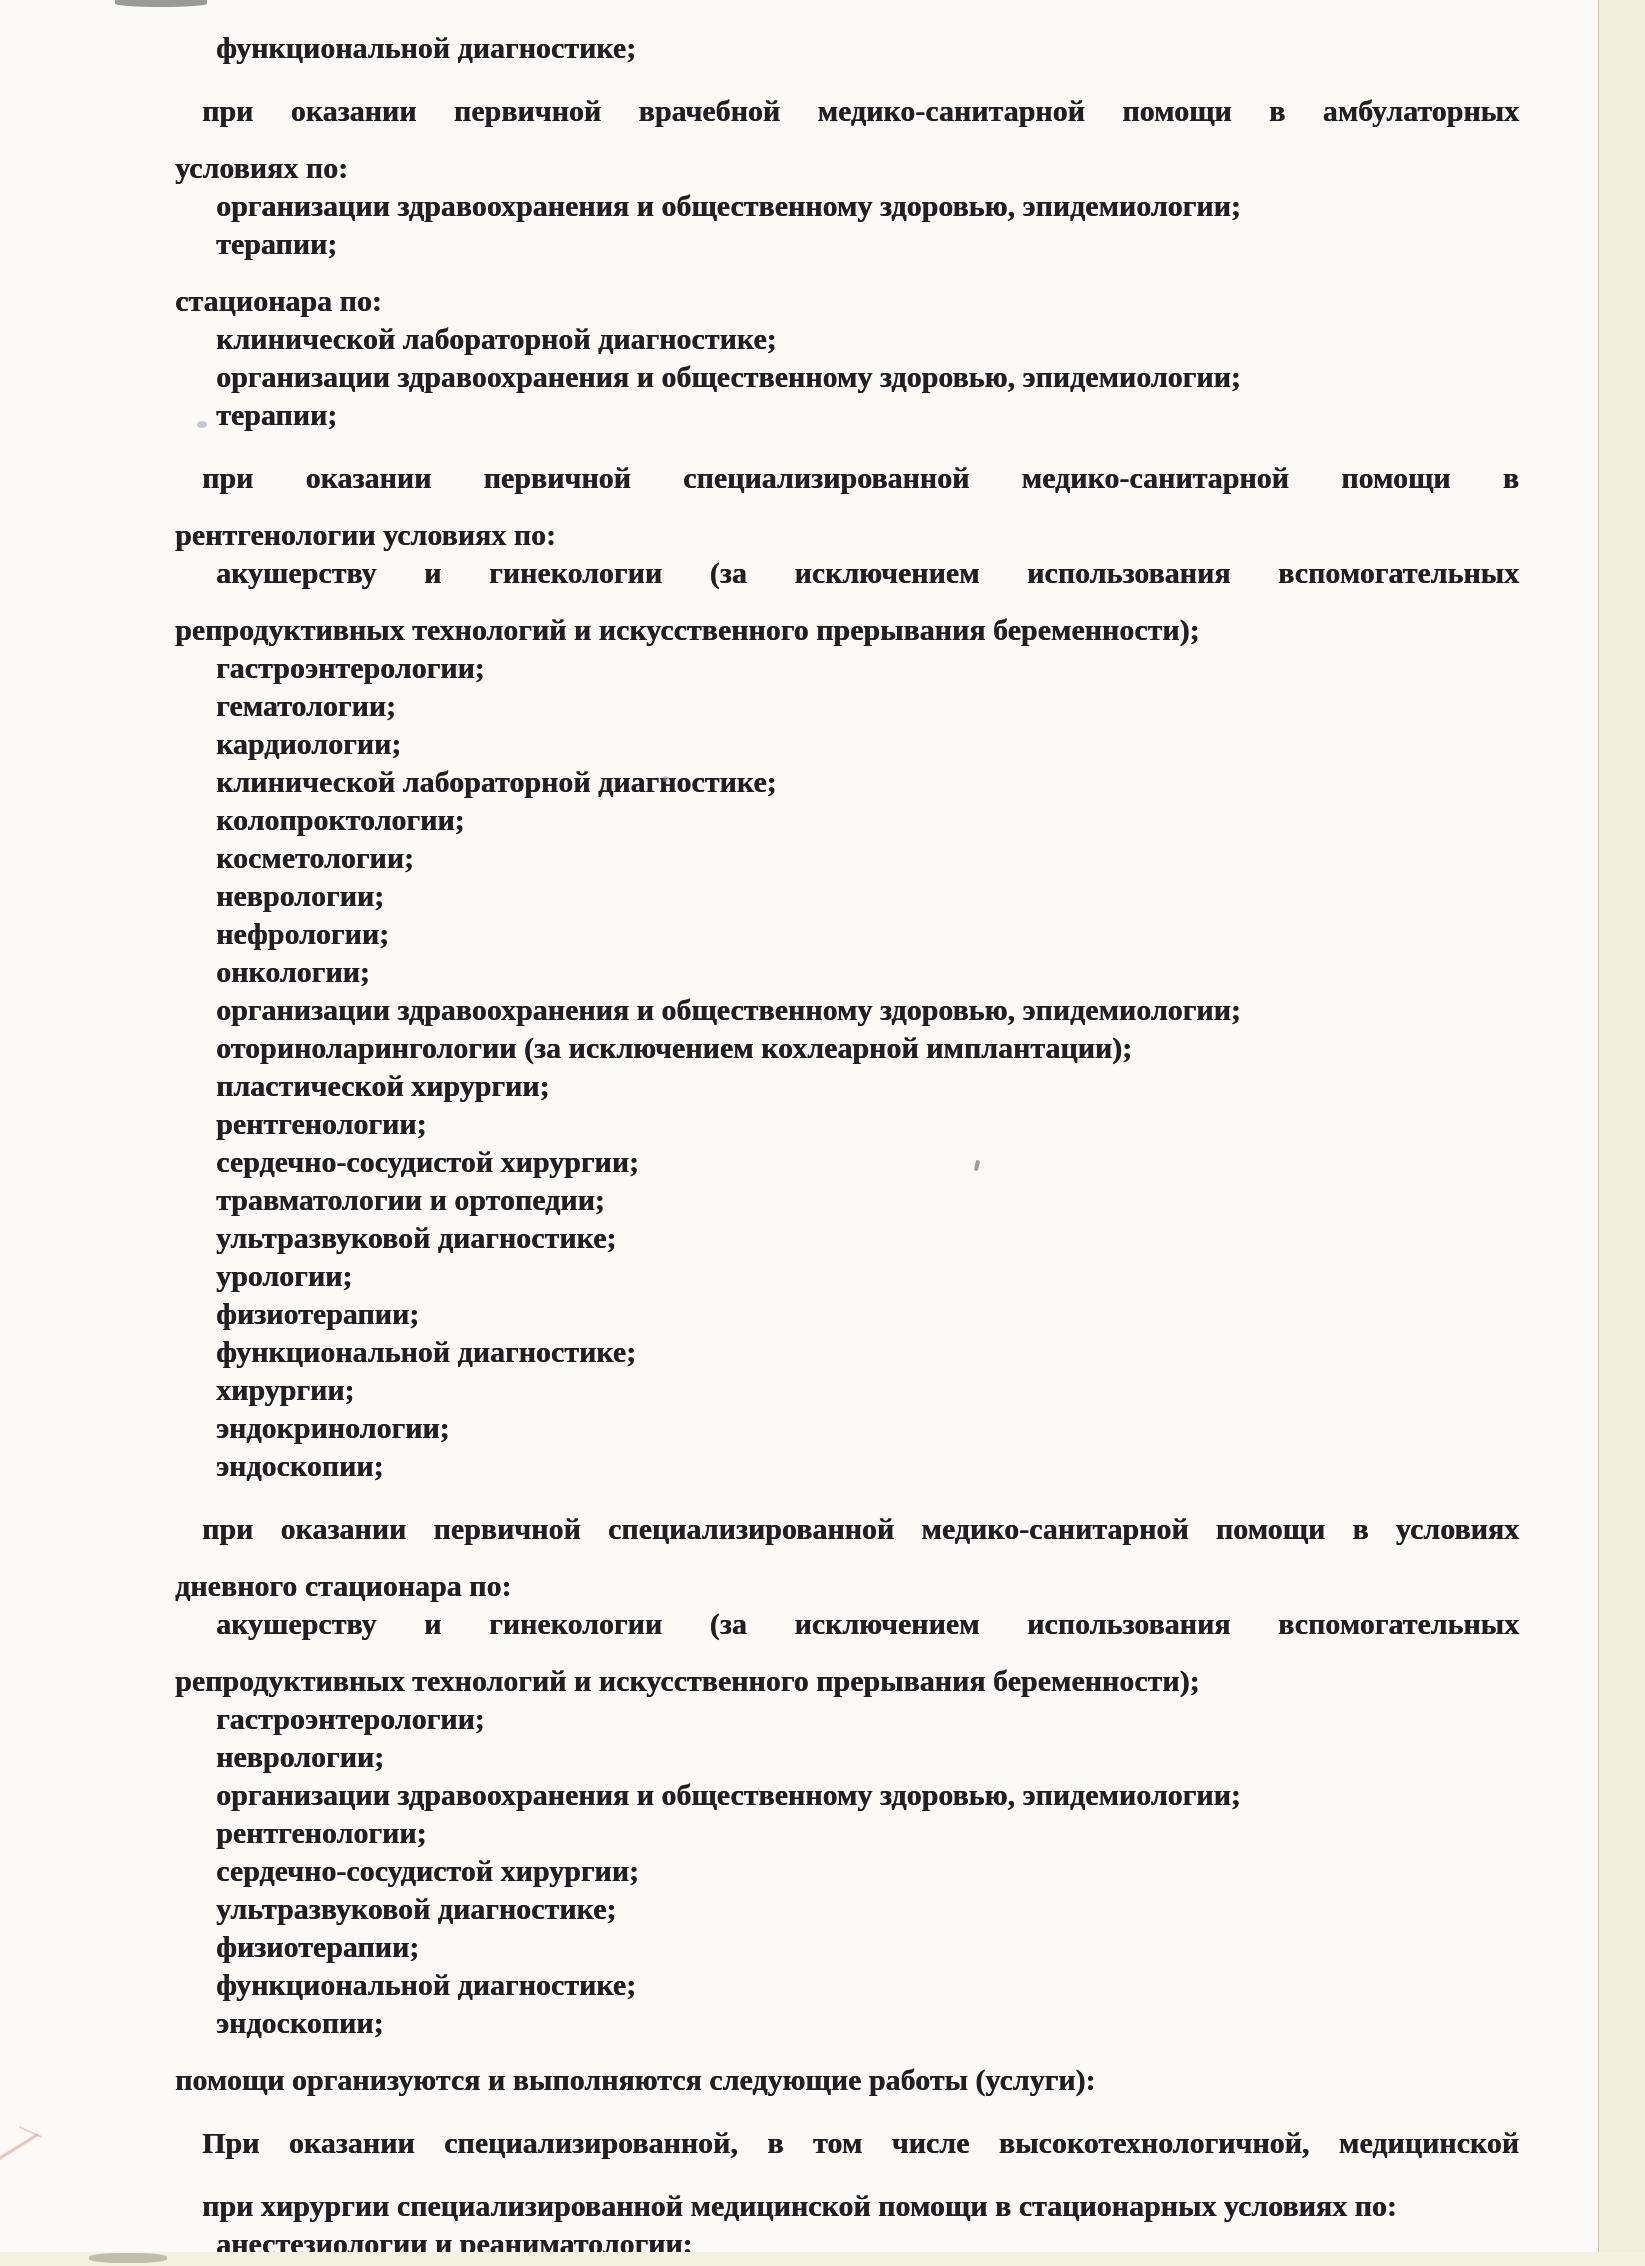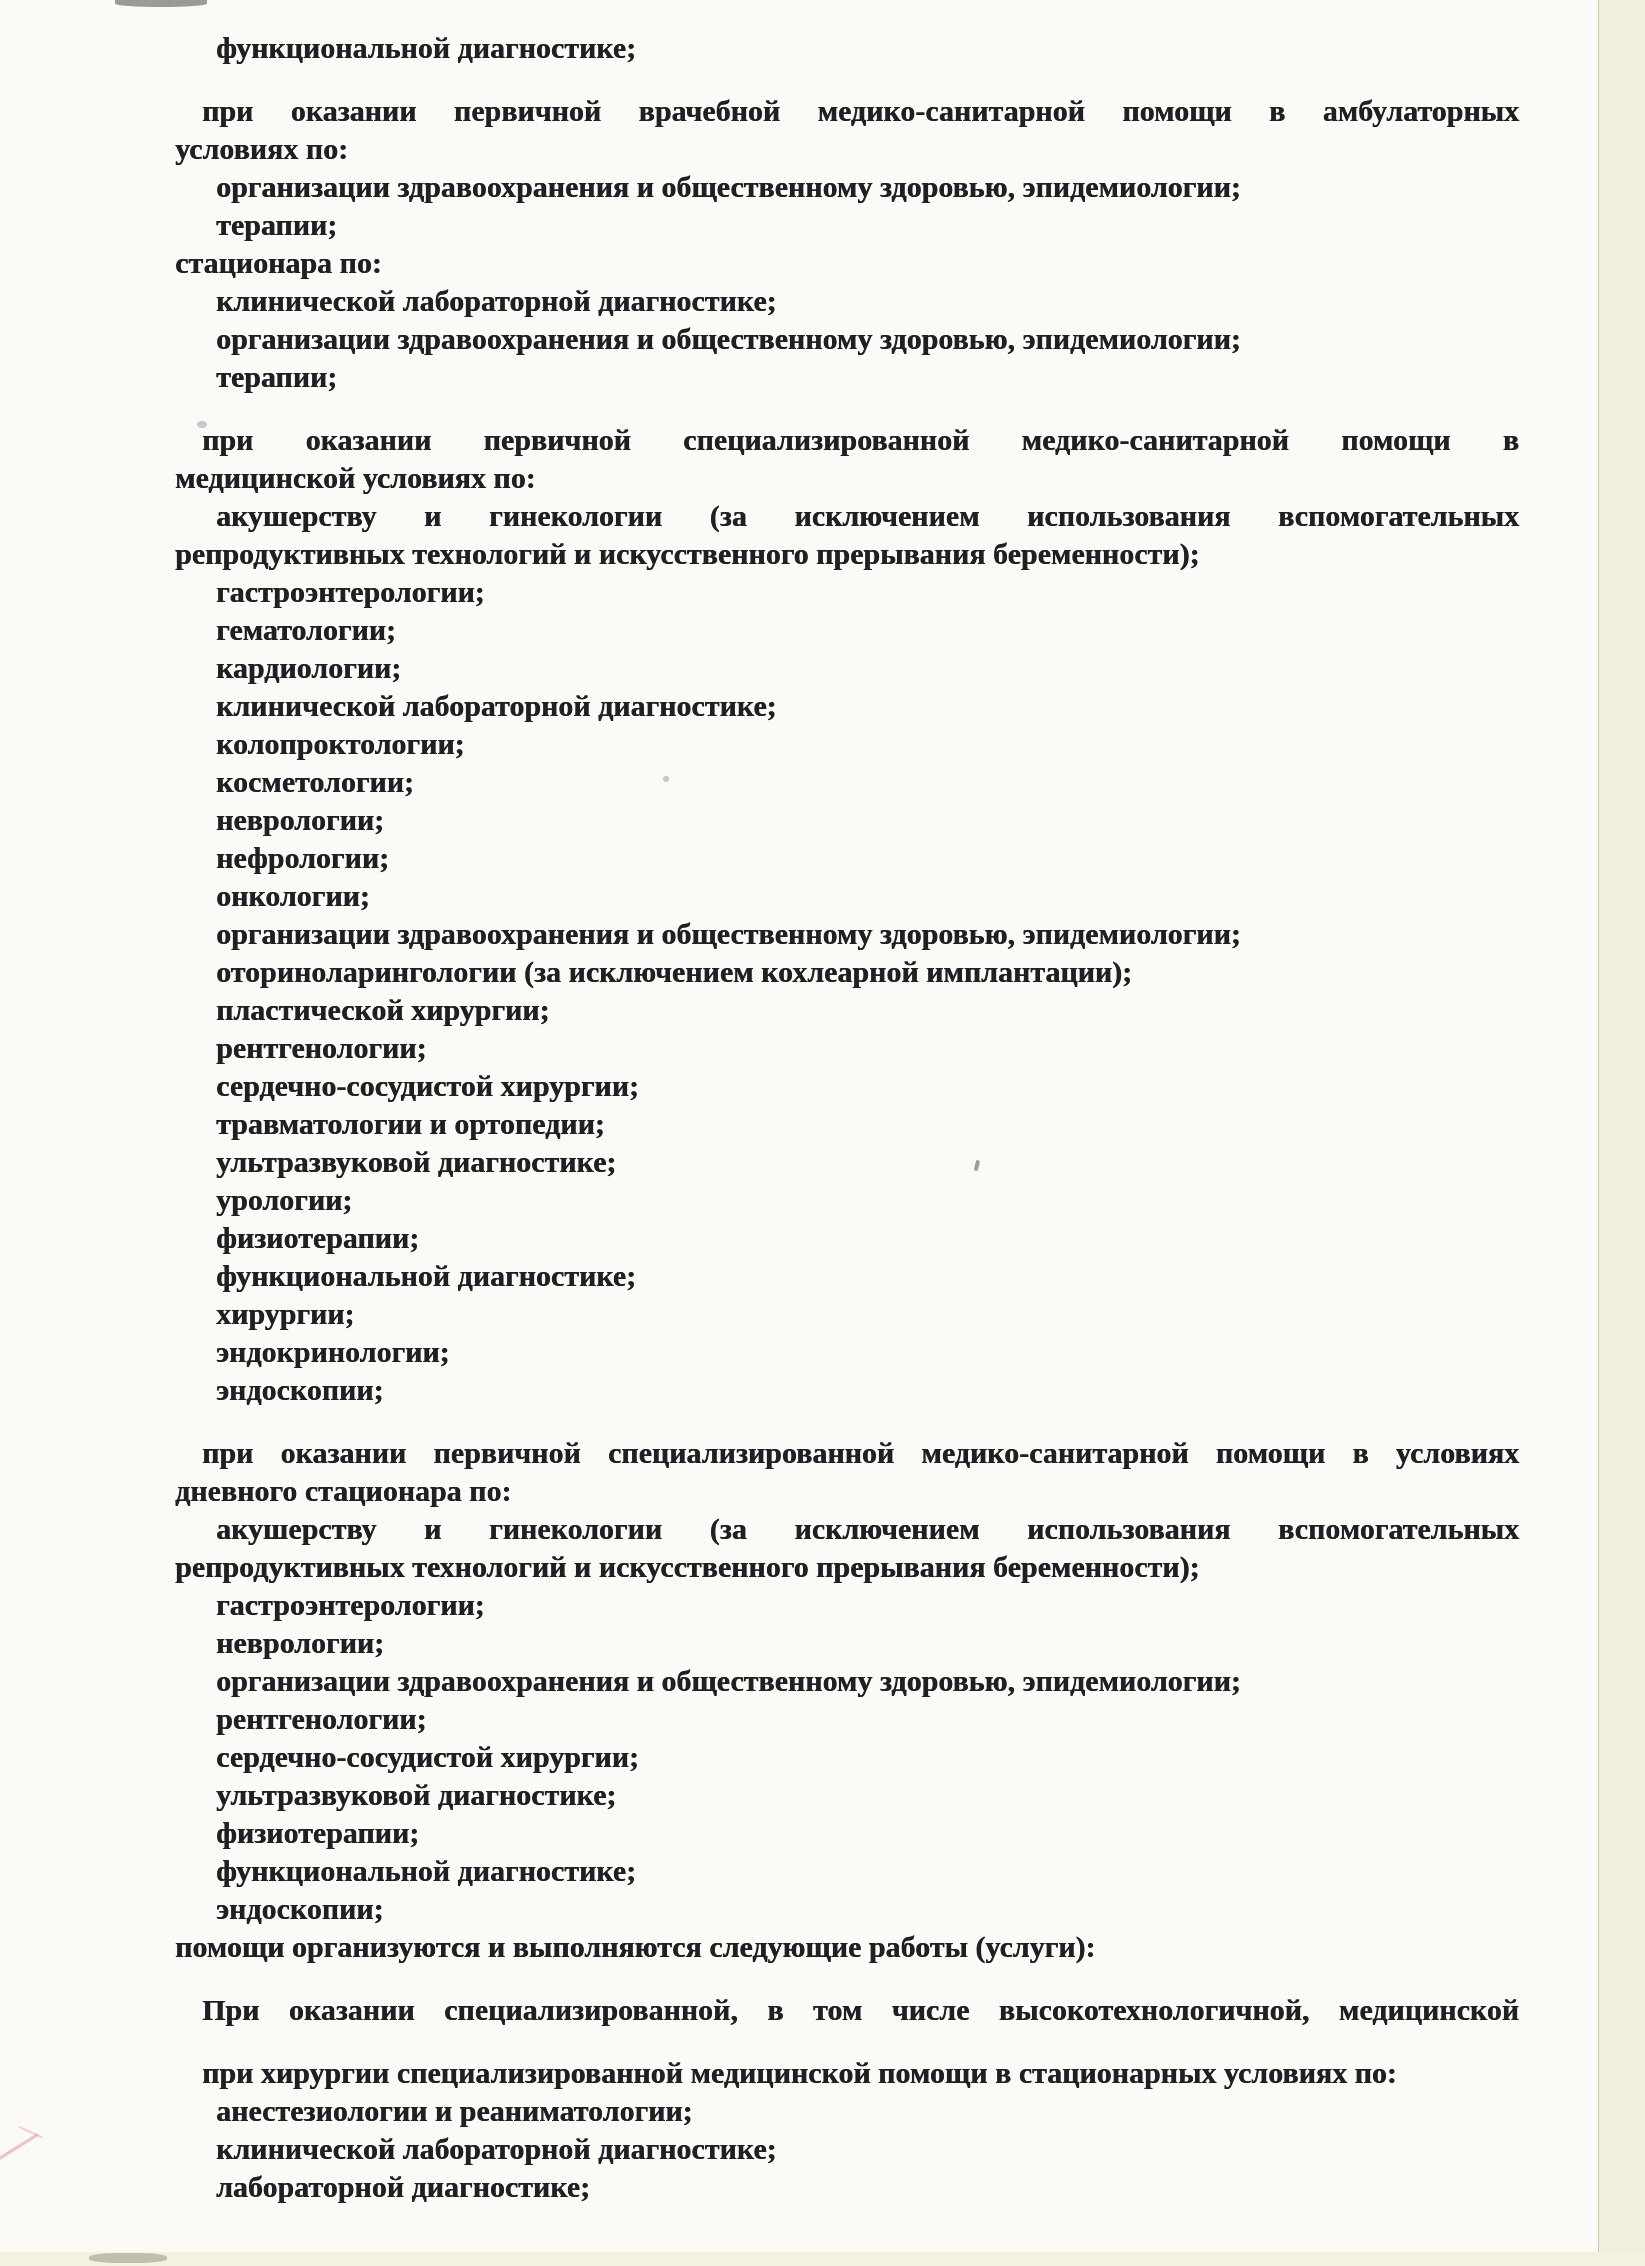--- a/index.html
+++ b/index.html
@@ -34,21 +34,21 @@
     line-height:38px;
     height:38px;
     white-space:nowrap;
     text-shadow:0.4px 0 0 currentColor;
   }
   .line.just{
     white-space:normal;
     text-align:justify;
     text-align-last:justify;
   }
-  .ind-margin{padding-left:0;}
+  .ind-margin{padding-left:0;margin-top:19px;}
   .ind-para{padding-left:27px;margin-top:25px;}
   .ind-item{padding-left:41px;}
 
   
   .right-band{
     position:absolute;top:0;right:0;
     width:48px;height:2267px;
     background:var(--band);
     border-left:1.9px solid var(--band-edge);
   }
@@ -75,21 +75,21 @@
       <p class="line ind-item">функциональной диагностике;</p>
       <p class="line ind-para just">при оказании первичной врачебной медико-санитарной помощи в амбулаторных</p>
       <p class="line ind-margin">условиях по:</p>
       <p class="line ind-item">организации здравоохранения и общественному здоровью, эпидемиологии;</p>
       <p class="line ind-item">терапии;</p>
       <p class="line ind-margin">стационара по:</p>
       <p class="line ind-item">клинической лабораторной диагностике;</p>
       <p class="line ind-item">организации здравоохранения и общественному здоровью, эпидемиологии;</p>
       <p class="line ind-item">терапии;</p>
       <p class="line ind-para just">при оказании первичной специализированной медико-санитарной помощи в</p>
-      <p class="line ind-margin">медицинской условиях по:</p>
+      <p class="line ind-margin">рентгенологии условиях по:</p>
       <p class="line ind-item just">акушерству и гинекологии (за исключением использования вспомогательных</p>
       <p class="line ind-margin">репродуктивных технологий и искусственного прерывания беременности);</p>
       <p class="line ind-item">гастроэнтерологии;</p>
       <p class="line ind-item">гематологии;</p>
       <p class="line ind-item">кардиологии;</p>
       <p class="line ind-item">клинической лабораторной диагностике;</p>
       <p class="line ind-item">колопроктологии;</p>
       <p class="line ind-item">косметологии;</p>
       <p class="line ind-item">неврологии;</p>
       <p class="line ind-item">нефрологии;</p>

